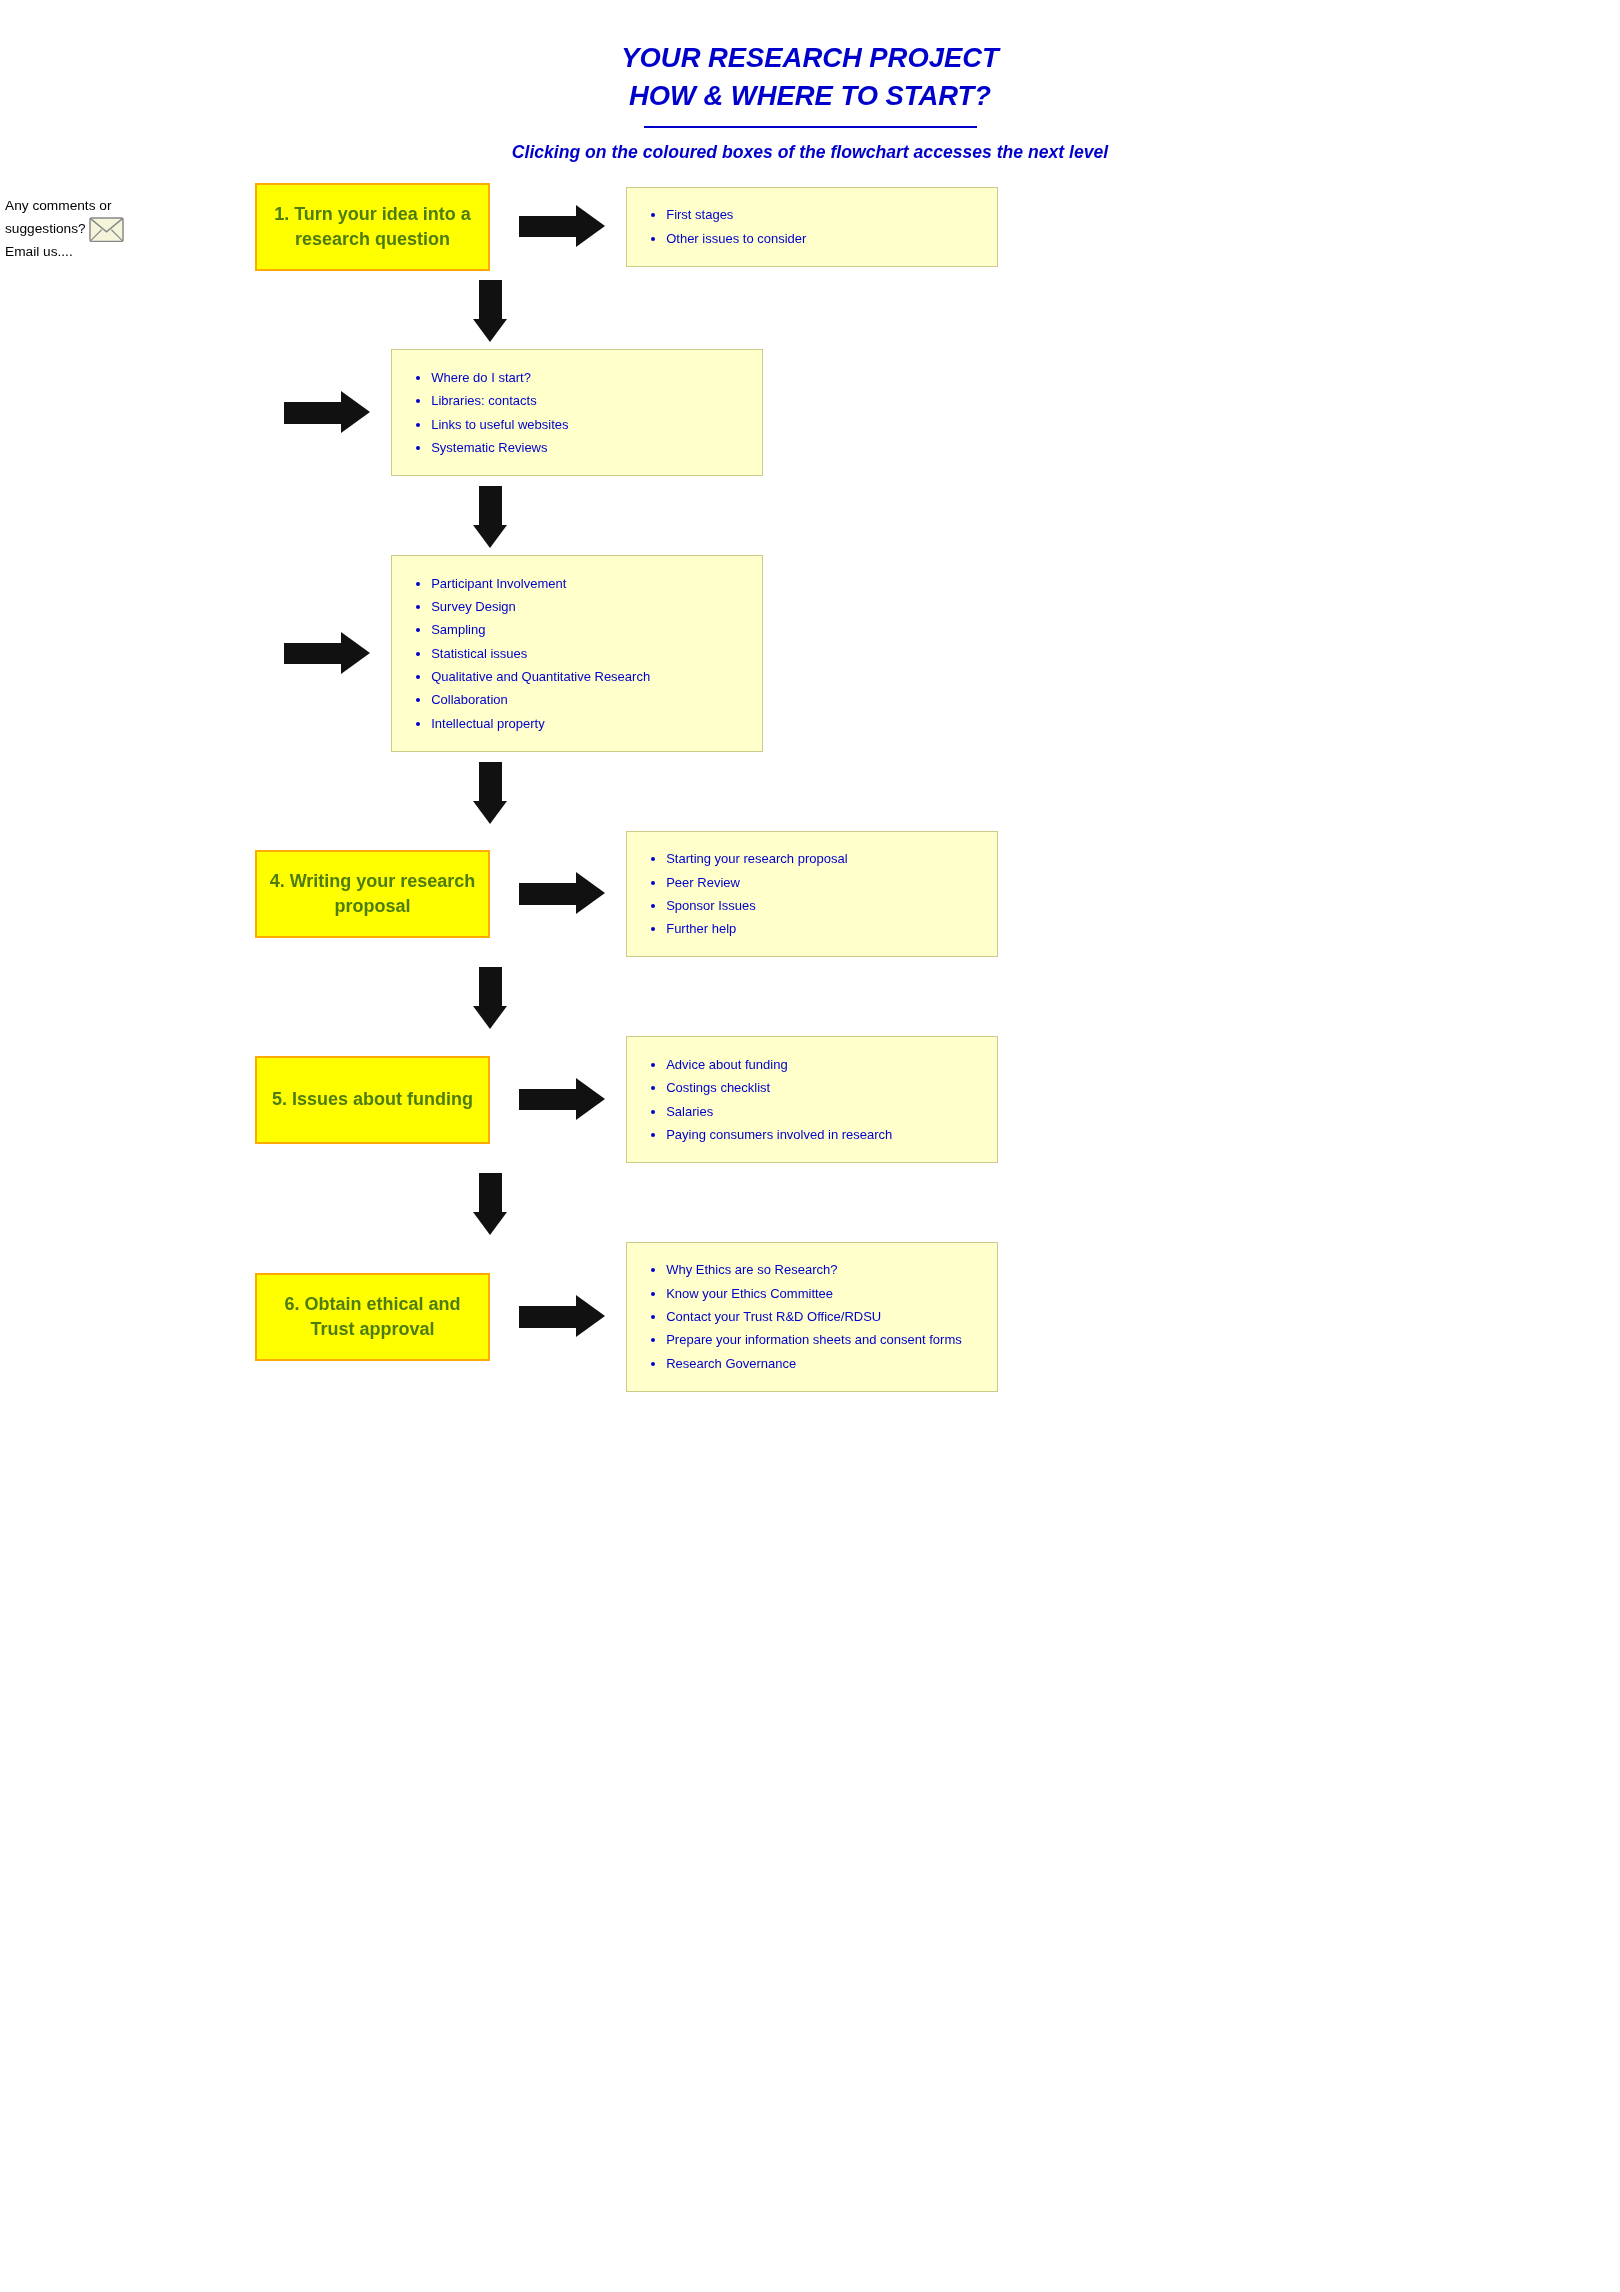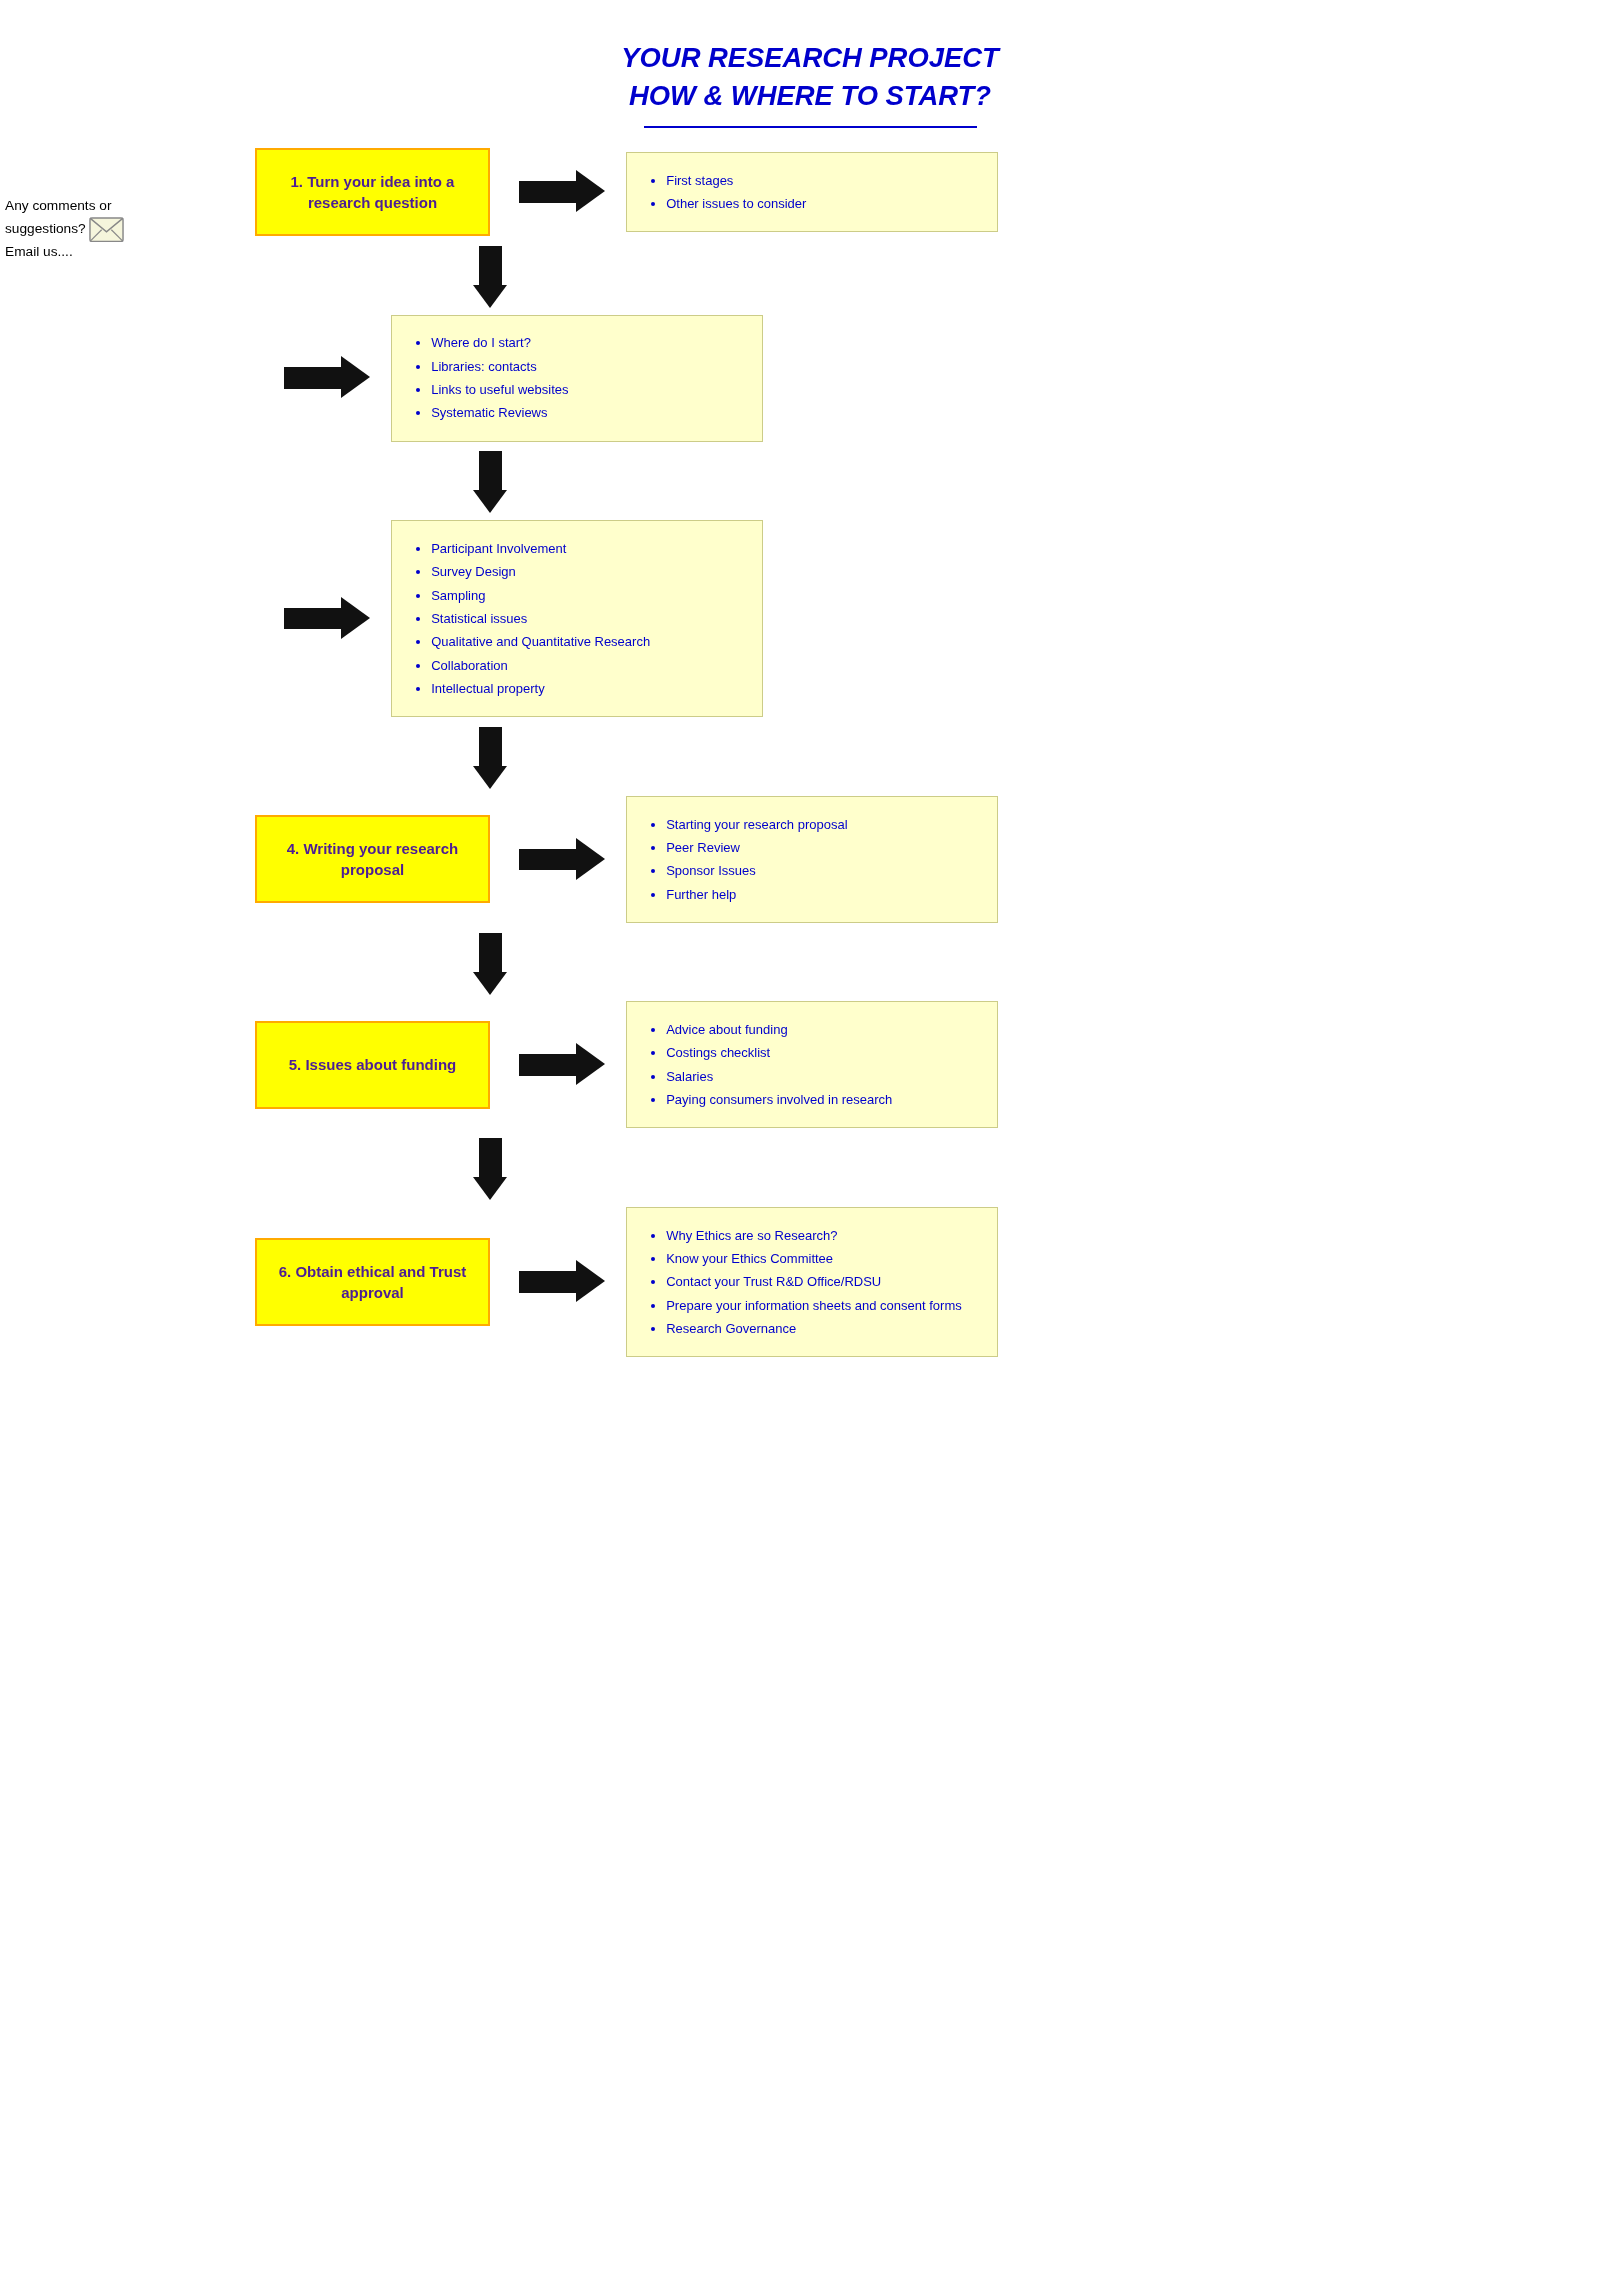--- a/index.html
+++ b/index.html
@@ -82,22 +82,22 @@
       border: 2.9px solid #ffaa00;
       display: flex;
       align-items: center;
       justify-content: center;
       text-align: center;
       padding: 11.8px;
       cursor: pointer;
       flex-shrink: 0;
     }
     .flow-box-label {
-      color: #4c1d95;
-      font-size: 15px;
+      color: #4d7c0f;
+      font-size: 18px;
       font-weight: bold;
       line-height: 1.4;
     }
 
     
     .arrow-right {
       display: flex;
       align-items: center;
       margin: 0 29px;
       flex-shrink: 0;
@@ -190,20 +190,21 @@
 <body>
 
 <div class="page-container">
 
   <div class="header">
     <div class="header-title">
       <span>YOUR RESEARCH PROJECT</span><br>
       <span>HOW &amp; WHERE TO START?</span>
     </div>
     <div class="header-divider"></div>
+    <div class="header-subtitle">Clicking on the coloured boxes of the flowchart accesses the next level</div>
   </div>
 
   <div class="comment-box">
     <span>Any comments or</span><br>
     <span>suggestions?</span>
     
     <svg class="email-icon" viewBox="0 0 36 26" xmlns="http://www.w3.org/2000/svg">
       <rect x="1" y="1" width="34" height="24" rx="2" fill="#f5f5dc" stroke="#888" stroke-width="1.5"></rect>
       <polyline points="1,1 18,15 35,1" fill="none" stroke="#888" stroke-width="1.5"></polyline>
 

